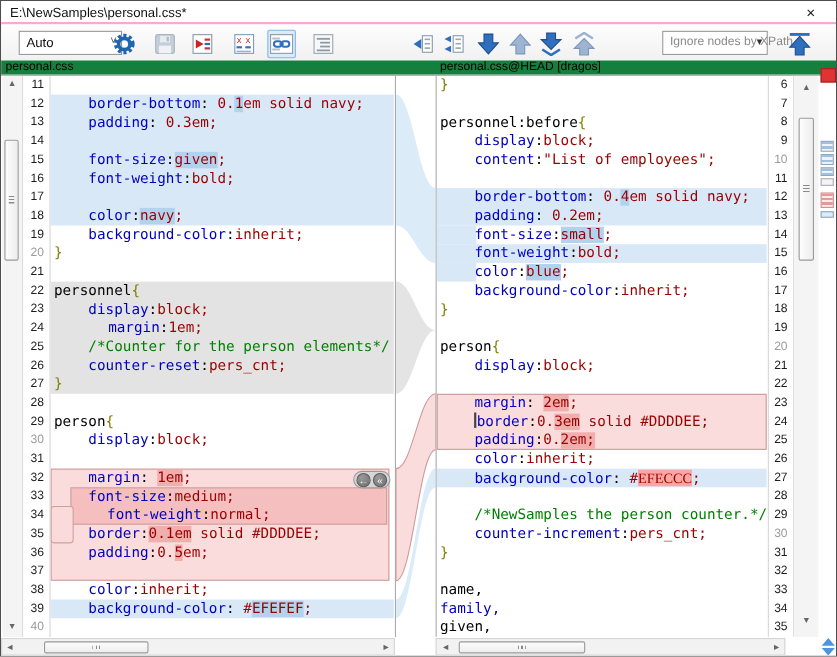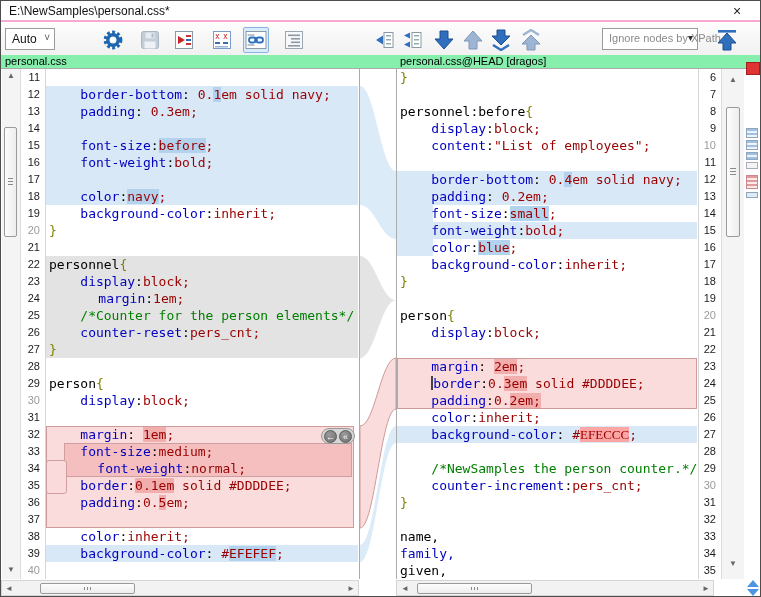--- a/index.html
+++ b/index.html
@@ -11,21 +11,21 @@
   .close-btn{position:absolute;right:14px;top:2px;width:18px;height:18px;text-align:center;line-height:17px;
     font-size:14px;color:#222;cursor:default}
   .toolbar{position:absolute;left:0;top:22px;width:759px;height:32px;
     background:linear-gradient(#fdfdfd,#f1f1f1)}
   .combo{position:absolute;height:22px;background:#fff;border:1px solid #9a9a9a;font-size:12px;color:#111}
   .combo .cval{position:absolute;left:6px;top:3px;white-space:nowrap}
   .combo .chev{position:absolute;right:4px;top:3px;font-size:10px;color:#555}
   .tbtn{position:absolute;top:4px;width:26px;height:26px;border:1px solid transparent;border-radius:2px;
     display:flex;align-items:center;justify-content:center}
   .tbtn.sel{background:#dcebf9;border-color:#85b4e2}
-  .hdrs{position:absolute;left:0;top:54px;width:759px;height:13px;background:#86efac}
+  .hdrs{position:absolute;left:0;top:54px;width:759px;height:13px;background:#15803d}
   .hdr{position:absolute;top:0;font-size:11px;color:#000;white-space:nowrap}
   .main{position:absolute;left:0;top:67px;width:759px;height:511px;background:#fff;border-top:1px solid #aaa}
   .vline{position:absolute;top:0;width:1px;height:511px;background:#c9c9c9}
   .gutter{position:absolute;top:0;width:24px}
   .gnum{height:17px;line-height:17px;text-align:right;padding-right:5px;font-size:11px;color:#1c1c1c}
   .gnum.dim{color:#9b9b9b}
   .code{position:absolute;top:0;height:511px;overflow:hidden}
   .crow{position:relative;z-index:3;height:17px;line-height:17px;white-space:pre;
     font-family:"DejaVu Sans Mono","Liberation Mono",monospace;font-size:13px;color:#000}
   .crow span{position:relative}
@@ -60,21 +60,21 @@
 <div class="window">
 
   <div class="titlebar">
     <div class="title-text">E:\NewSamples\personal.css*</div>
     <div class="close-btn">
       <span>×</span>
     </div>
   </div>
 
   <div class="toolbar">
-    <div class="combo" style="left:4px;top:5px;width:50px">
+    <div class="combo" style="left:16px;top:5px;width:94px">
       <span class="cval">Auto</span>
       <span class="chev">˅</span>
     </div>
     <div class="tbtn" style="left:99px">
       <span>
           <svg width="22" height="22" viewBox="0 0 22 22">
         <circle cx="11" cy="11" r="7.2" fill="none" stroke="#1f66b0" stroke-width="4.4" stroke-dasharray="2.6 2.1"></circle>
         <circle cx="11" cy="11" r="5.2" fill="none" stroke="#1f66b0" stroke-width="3.4"></circle>
         <circle cx="11" cy="11" r="2.2" fill="#fff"></circle>
           </svg>
@@ -255,21 +255,21 @@
         <div class="region" style="top: 17px; height: 119px; left: 0px; width: 312px; background: rgb(217, 232, 247);"></div>
         <div class="region" style="top: 187px; height: 102px; left: 0px; width: 312px; background: rgb(227, 227, 227);"></div>
         <div class="region" style="top: 476px; height: 17px; left: 0px; width: 312px; background: rgb(217, 232, 247);"></div>
         <div class="region" style="top: 357px; height: 102px; left: 0px; width: 308px; background: rgb(251, 220, 220); border: 1px solid rgb(207, 154, 154); z-index: 1;"></div>
         <div class="region" style="top: 374px; height: 34px; left: 18px; width: 288px; background: rgb(245, 191, 191); border: 1px solid rgb(207, 159, 159); z-index: 2;"></div>
         <div class="region" style="top: 391px; height: 34px; left: 0px; width: 21px; background: rgb(250, 218, 218); border: 1px solid rgb(207, 159, 159); border-radius: 3px; z-index: 2;"></div>
         <div class="crow" style="padding-left: 3px;"></div>
         <div class="crow" style="padding-left: 3px;"><span class="tk-p">    border-bottom</span><span class="tk-n">: </span><span class="tk-v">0.</span><span class="tk-v" style="background: rgb(179, 210, 238);">1</span><span class="tk-v">em solid navy;</span></div>
         <div class="crow" style="padding-left: 3px;"><span class="tk-p">    padding</span><span class="tk-n">: </span><span class="tk-v">0.3em;</span></div>
         <div class="crow" style="padding-left: 3px;"></div>
-        <div class="crow" style="padding-left: 3px;"><span class="tk-p">    font-size</span><span class="tk-n">:</span><span class="tk-v" style="background: rgb(179, 210, 238);">before</span><span class="tk-v">;</span></div>
+        <div class="crow" style="padding-left: 3px;"><span class="tk-p">    font-size</span><span class="tk-n">:</span><span class="tk-v" style="background: rgb(179, 210, 238);">given</span><span class="tk-v">;</span></div>
         <div class="crow" style="padding-left: 3px;"><span class="tk-p">    font-weight</span><span class="tk-n">:</span><span class="tk-v">bold;</span></div>
         <div class="crow" style="padding-left: 3px;"></div>
         <div class="crow" style="padding-left: 3px;"><span class="tk-p">    color</span><span class="tk-n">:</span><span class="tk-v" style="background: rgb(179, 210, 238);">navy</span><span class="tk-v">;</span></div>
         <div class="crow" style="padding-left: 3px;"><span class="tk-p">    background-color</span><span class="tk-n">:</span><span class="tk-v">inherit;</span></div>
         <div class="crow" style="padding-left: 3px;"><span class="tk-b">}</span></div>
         <div class="crow" style="padding-left: 3px;"></div>
         <div class="crow" style="padding-left: 3px;"><span class="tk-s">personnel</span><span class="tk-b">{</span></div>
         <div class="crow" style="padding-left: 3px;"><span class="tk-p">    display</span><span class="tk-n">:</span><span class="tk-v">block;</span></div>
         <div class="crow" style="padding-left: 21px;"><span class="tk-p">    margin</span><span class="tk-n">:</span><span class="tk-v">1em;</span></div>
         <div class="crow" style="padding-left: 3px;"><span class="tk-c">    /*Counter for the person elements*/</span></div>

